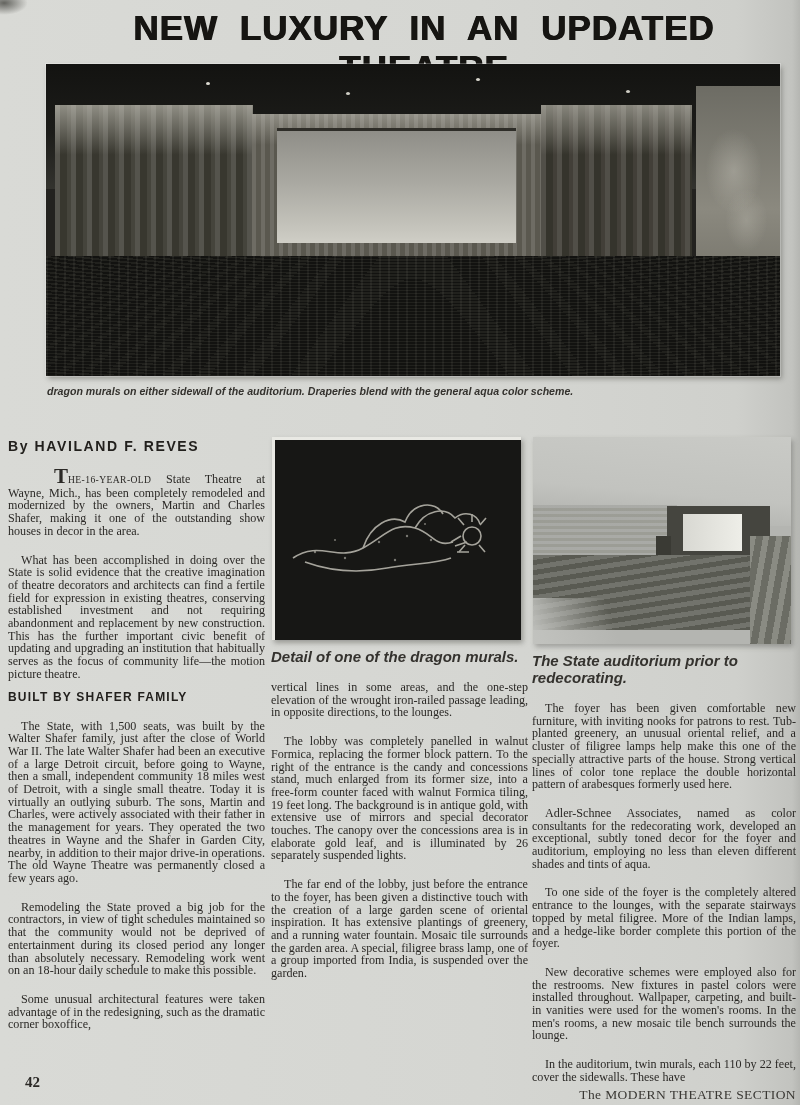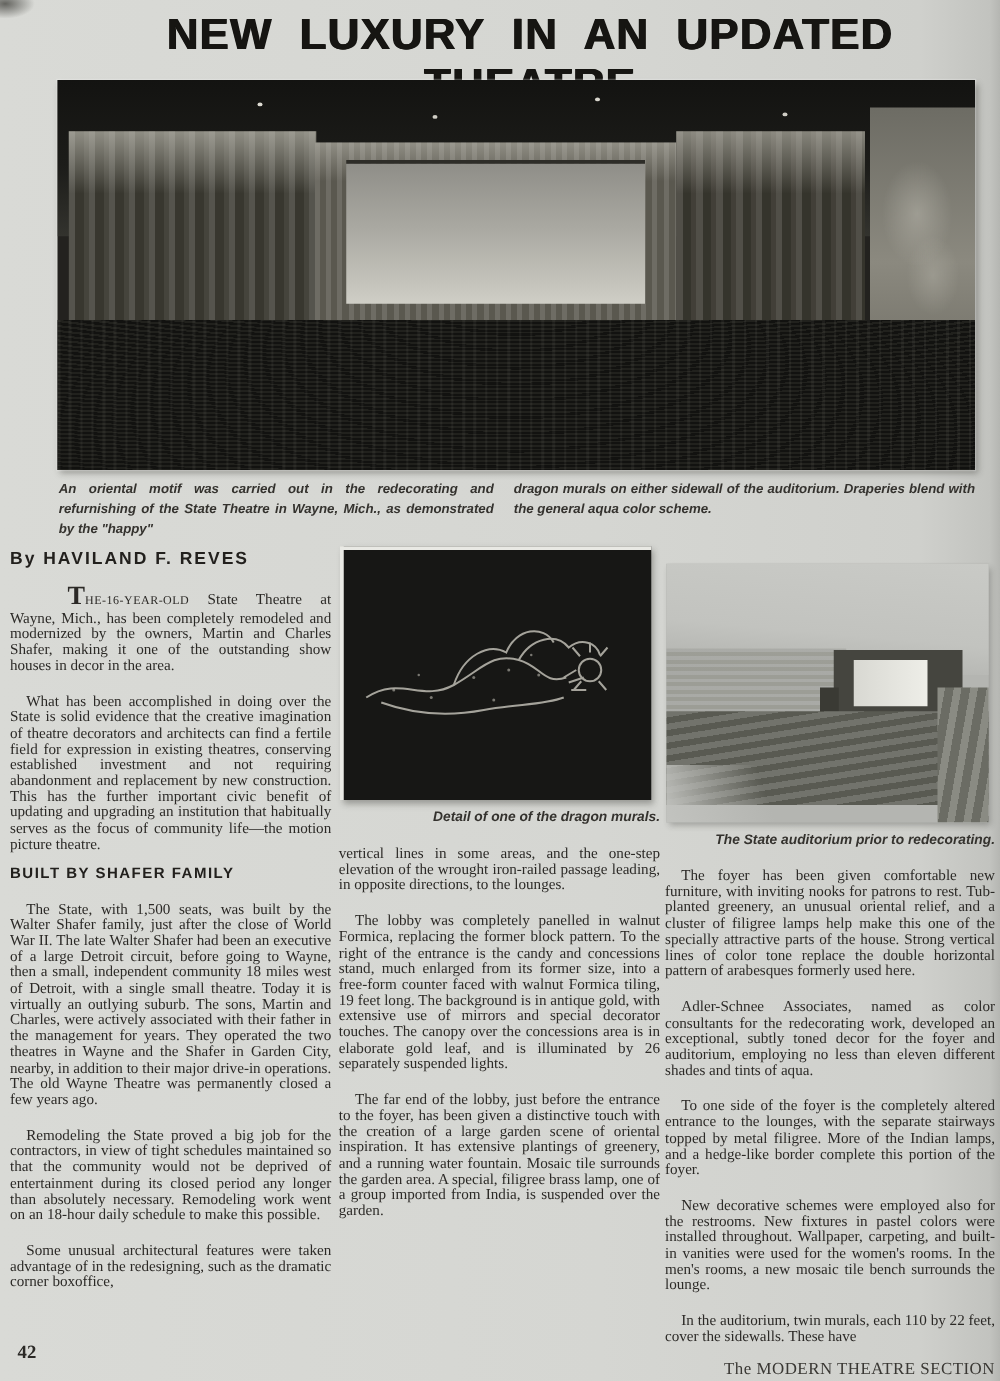--- a/index.html
+++ b/index.html
@@ -68,33 +68,33 @@
   
   .hero-caption { position:absolute; left:47px; top:384px; width:733px; display:flex; gap:16px;
     font-family:"Liberation Sans", sans-serif; font-style:italic; font-weight:bold;
     font-size:10.6px; line-height:1.5; color:#34322e; text-align:justify; }
   .hero-caption .cap-left { width:348px; }
   .hero-caption .cap-right { flex:1; }
   
   .col { position:absolute; }
   .col1 { left:8px;  top:438px; width:257px; }
   .col2 { left:271px; top:437px; width:257px; }
-  .col3 { left:532px; top:451px; width:264px; }
+  .col3 { left:532px; top:437px; width:264px; }
   .byline { font-family:Liberation Sans, sans-serif; font-weight:bold; font-size:14px;
     letter-spacing:1.6px; color:#22201d; margin:0 0 17px 0; }
   .col p { font-size:12.1px; line-height:12.7px; text-align:justify; margin:16px 0 6px 0;
     text-indent:13px; color:#2b2926; }
   .col p.no-indent { text-indent:0; }
   .col p.lead { text-indent:46px; }
   .dropcap { font-size:21px; font-weight:bold; line-height:10px; }
   .smallcaps { font-size:9.6px; letter-spacing:.4px; }
   .subhead { font-family:"Liberation Sans", sans-serif; font-weight:bold; font-size:12px;
     letter-spacing:1.2px; margin:9px 0 7px 0; color:#22201d; }
   .photo-caption { font-family:"Liberation Sans", sans-serif; font-style:italic; font-weight:bold;
-    font-size:11px; text-align:right; margin:8px 0 11px 0; color:#34322e; }
+    font-size:15px; text-align:left; margin:8px 0 11px 0; color:#34322e; }
   
   .dragon-photo { position:relative; width:246px; height:200px; margin-left:1px;
     border-top:3px solid #e9e9e4; border-left:3px solid #e9e9e4;
     background:
       radial-gradient(58px 30px at 8%  27%, rgba(205,203,194,.85), transparent 72%),
       radial-gradient(62px 32px at 28% 30%, rgba(198,196,187,.8),  transparent 72%),
       radial-gradient(62px 32px at 48% 32%, rgba(205,203,194,.85), transparent 72%),
       radial-gradient(62px 32px at 68% 30%, rgba(198,196,187,.8),  transparent 72%),
       radial-gradient(58px 30px at 88% 27%, rgba(205,203,194,.85), transparent 72%),
       linear-gradient(180deg,#141412 0%,#1b1b18 45%,#16161:4 75%,#121210 100%),
@@ -115,21 +115,21 @@
   .aud-screen { left:58%; top:37%; width:23%; height:18%;
     background:linear-gradient(90deg,#d8d8d2,#eeeee8); }
   .aud-speaker { left:47.5%; top:48%; width:6%; height:12%; background:#3a3a34; }
   .aud-seats { left:0; right:0; top:57%; height:36%;
     background:repeating-linear-gradient(171deg,#72736c 0 5px,#595a52 5px 10px); }
   .aud-floor { left:0; bottom:0; width:46%; height:22%;
     background:linear-gradient(70deg,#c2c3bf 0%,rgba(194,195,191,0) 65%); }
   .aud-right-edge { right:0; bottom:0; width:16%; height:52%;
     background:repeating-linear-gradient(100deg,#8a8b83 0 6px,#6b6c64 6px 13px); }
   
-  .page-number { position:absolute; left:14px; top:1074px; font-weight:bold; font-size:15px; color:#2b2926; }
+  .page-number { position:absolute; left:25px; top:1074px; font-weight:bold; font-size:15px; color:#2b2926; }
   .footer-right { position:absolute; right:4px; top:1087px; font-size:13.5px; color:#3a3834;
     letter-spacing:.4px; }
 </style>
 </head>
 <body>
 
 <div class="page">
   <div class="corner-smudge"></div>
 
   <h1 class="headline">NEW LUXURY IN AN UPDATED THEATRE</h1>
@@ -144,21 +144,20 @@
     <div class="stage-wall"></div>
     <div class="stage-wall-glow"></div>
     <div class="screen"></div>
     <div class="stage-edge"></div>
     <div class="mural-wall"></div>
     <div class="hero-seats"></div>
     <div class="hero-vignette"></div>
   </div>
 
   <div class="hero-caption">
-    <div class="cap-left">An oriental motif was carried out in the redecorating and refurnishing of the State Theatre in Wayne, Mich., as demonstrated by the "happy"</div>
     <div class="cap-right">dragon murals on either sidewall of the auditorium. Draperies blend with the general aqua color scheme.</div>
   </div>
 
   <div class="col col1">
     <div class="byline">By HAVILAND F. REVES</div>
     <p class="lead"><span class="dropcap">T</span><span class="smallcaps">HE-16-YEAR-OLD</span><span> State Theatre at Wayne, Mich., has been completely remodeled and modernized by the owners, Martin and Charles Shafer, making it one of the outstanding show houses in decor in the area.</span></p>
     <p>What has been accomplished in doing over the State is solid evidence that the creative imagination of theatre decorators and architects can find a fertile field for expression in existing theatres, conserving established investment and not requiring abandonment and replacement by new construction. This has the further important civic benefit of updating and upgrading an institution that habitually serves as the focus of community life—the motion picture theatre.</p>
     <h3 class="subhead">BUILT BY SHAFER FAMILY</h3>
     <p>The State, with 1,500 seats, was built by the Walter Shafer family, just after the close of World War II. The late Walter Shafer had been an executive of a large Detroit circuit, before going to Wayne, then a small, independent community 18 miles west of Detroit, with a single small theatre. Today it is virtually an outlying suburb. The sons, Martin and Charles, were actively associated with their father in the management for years. They operated the two theatres in Wayne and the Shafer in Garden City, nearby, in addition to their major drive-in operations. The old Wayne Theatre was permanently closed a few years ago.</p>
     <p>Remodeling the State proved a big job for the contractors, in view of tight schedules maintained so that the community would not be deprived of entertainment during its closed period any longer than absolutely necessary. Remodeling work went on an 18-hour daily schedule to make this possible.</p>

